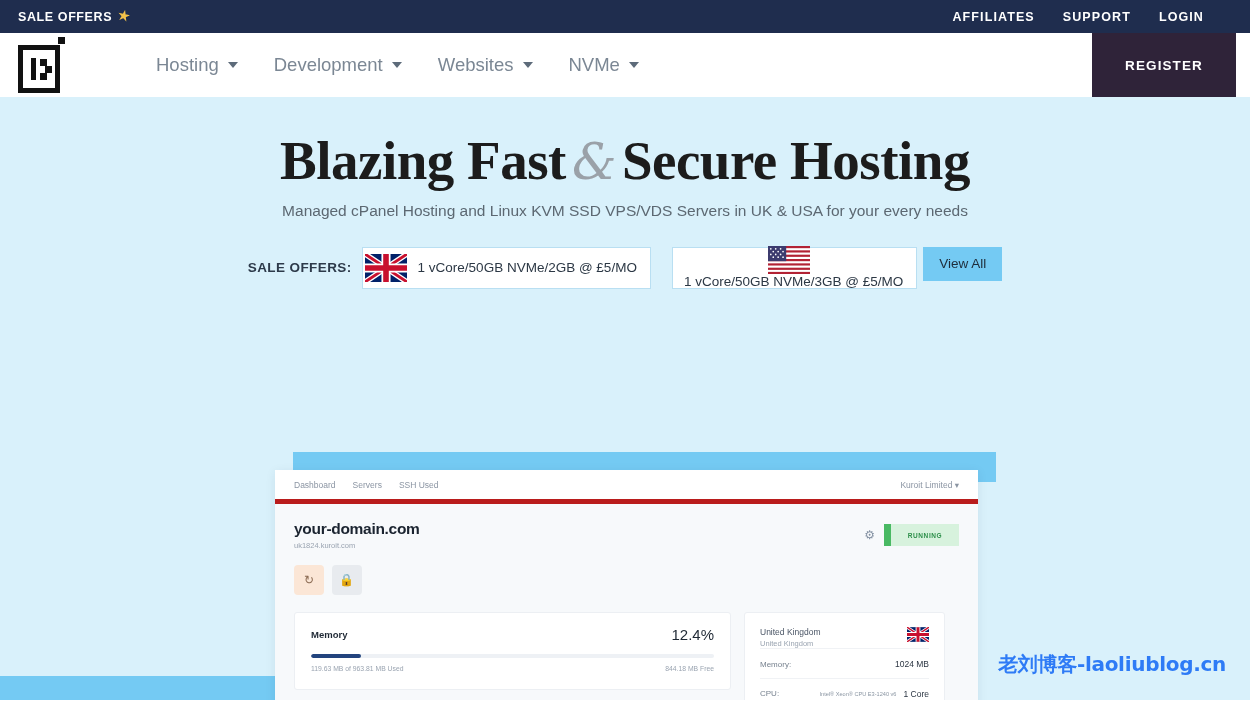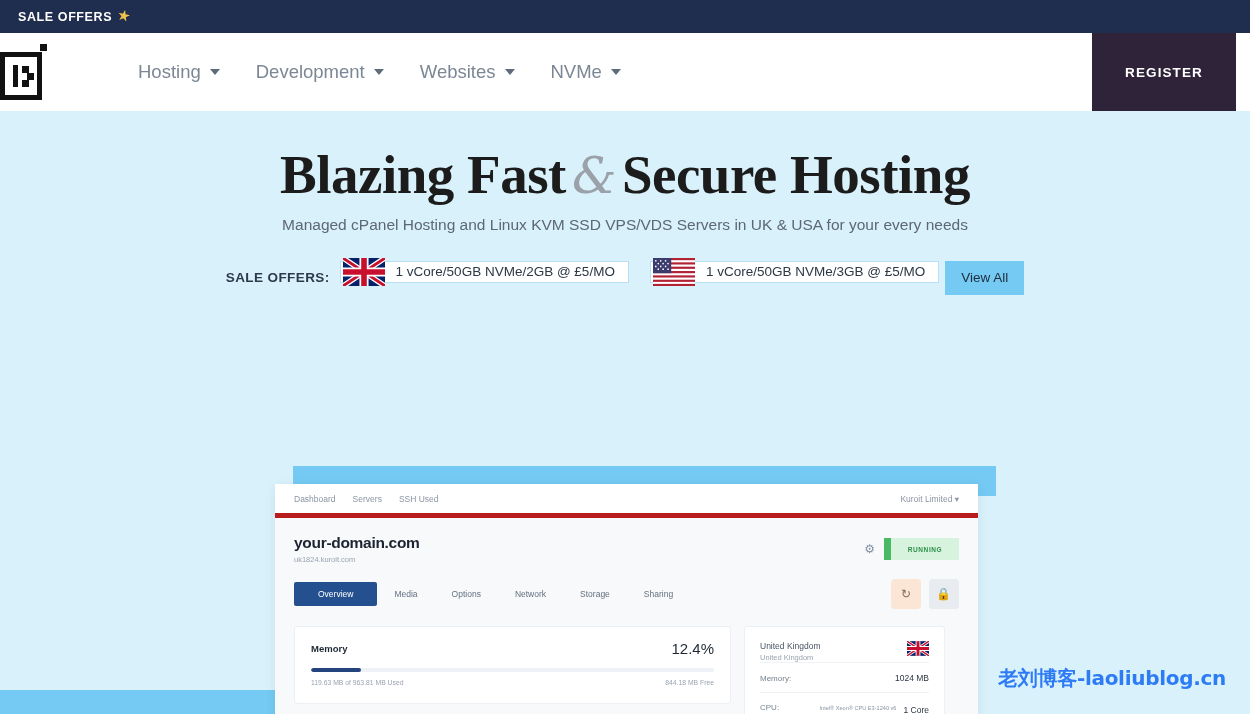--- a/index.html
+++ b/index.html
@@ -32,24 +32,25 @@
     color: #ffffff;
     font-size: 12.5px;
     font-weight: 700;
     letter-spacing: 1.1px;
     text-decoration: none;
     cursor: pointer;
   }
 
   
   .nav {
-    height: 78px;
+    height: 64px;
     background: #ffffff;
     display: flex;
     align-items: center;
+    padding-left: 18px;
     position: relative;
   }
   .logo {
     width: 46px; height: 56px;
     position: relative;
     flex: 0 0 auto;
   }
   .logo-frame {
     position: absolute;
     left: 0; top: 8px;
@@ -146,26 +147,26 @@
     font-size: 13.5px;
     font-weight: 700;
     color: #2d3a4a;
     letter-spacing: 0.4px;
     margin-right: 10px;
   }
   .offer-box {
     display: flex; align-items: center;
     background: #ffffff;
     border: 1px solid #b9dff2;
-    height: 22px;
+    height: 42px;
     padding-right: 13px;
     cursor: pointer;
     justify-content: center;
   }
-  .offer-box + .offer-box { margin-left: 21px; }
+  .offer-box + .offer-box { margin-left: 21px; flex-direction: column; }
   .offer-text { font-size: 13.5px; color: #2c3845; margin-left: 11px; }
 
   .flag { width: 42px; height: 28px; margin-left: 2px; flex: 0 0 auto; display:block; }
 
   .view-all {
     background: #74caf3;
     color: #1e2c3a;
     height: 34px;
     display: flex; align-items: center; justify-content: center;
     padding: 0 16px;
@@ -275,41 +276,46 @@
   .info-row {
     display: flex; align-items: baseline; justify-content: space-between;
     border-top: 1px solid #f0f2f5;
     padding: 10px 0 9px 0;
     gap: 6px;
   }
   .info-row:first-of-type { border-top: none; padding-top: 22px; }
   .info-k { font-size: 8px; color: #77828f; white-space: nowrap; }
   .info-v { font-size: 8.5px; color: #2b3542; white-space: nowrap; }
   .info-v.small { font-size: 5.6px; color: #8a95a2; }
-  .info-v-group { display: flex; align-items: flex-start; gap: 7px; }
+  .info-v-group { display: flex; align-items: center; gap: 7px; }
 
   
   .watermark {
     position: absolute;
     right: 24px; bottom: 22px;
     font-size: 20px;
     font-weight: 700;
     color: #2e7bf6;
     letter-spacing: -0.3px;
     z-index: 50;
     font-family: "DejaVu Sans", sans-serif;
   }
 </style>
 </head>
 <body>
 
 <div class="topbar">
   <div class="topbar-left">
     <span>SALE OFFERS</span>
     <span class="star-icon">★</span>
+  </div>
+  <div class="topbar-right">
+    <a class="topbar-link">AFFILIATES</a>
+    <a class="topbar-link">SUPPORT</a>
+    <a class="topbar-link">LOGIN</a>
   </div>
 </div>
 
 <div class="nav">
   <div class="logo">
     <div class="logo-frame"></div>
     <div class="logo-bar"></div>
     <div class="logo-d1"></div>
     <div class="logo-d2"></div>
     <div class="logo-d3"></div>
@@ -418,28 +424,20 @@
           </div>
           <div class="mock-head-right">
             <span class="gear-icon">⚙</span>
             <div class="running-badge">
               <span class="running-text">RUNNING</span>
             </div>
           </div>
         </div>
 
         <div class="mock-tabs-row">
-          <div class="mock-tabs">
-            <div class="mock-tab active">Overview</div>
-            <div class="mock-tab">Media</div>
-            <div class="mock-tab">Options</div>
-            <div class="mock-tab">Network</div>
-            <div class="mock-tab">Storage</div>
-            <div class="mock-tab">Sharing</div>
-          </div>
           <div class="mock-actions">
             <div class="act-btn act-restart">↻</div>
             <div class="act-btn act-lock">🔒</div>
           </div>
         </div>
 
         <div class="mock-cols">
 
           <div class="col-left">
 

